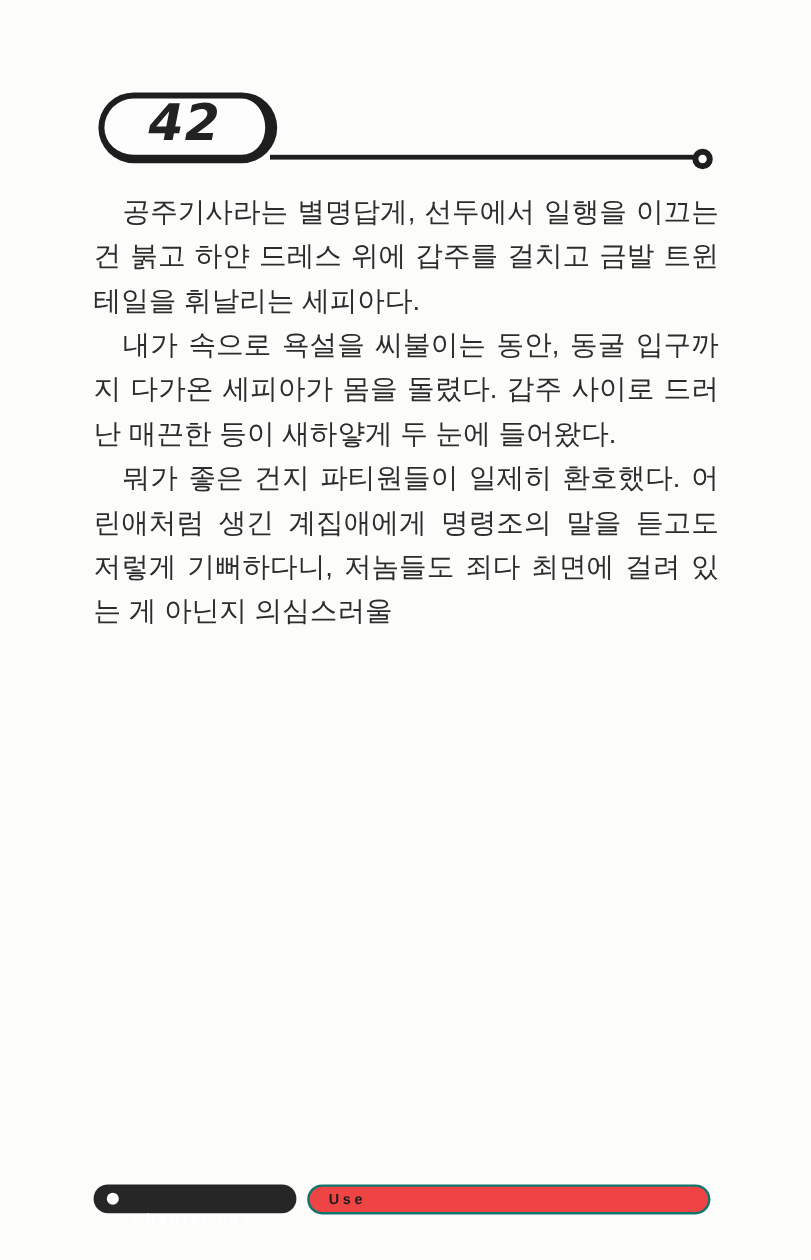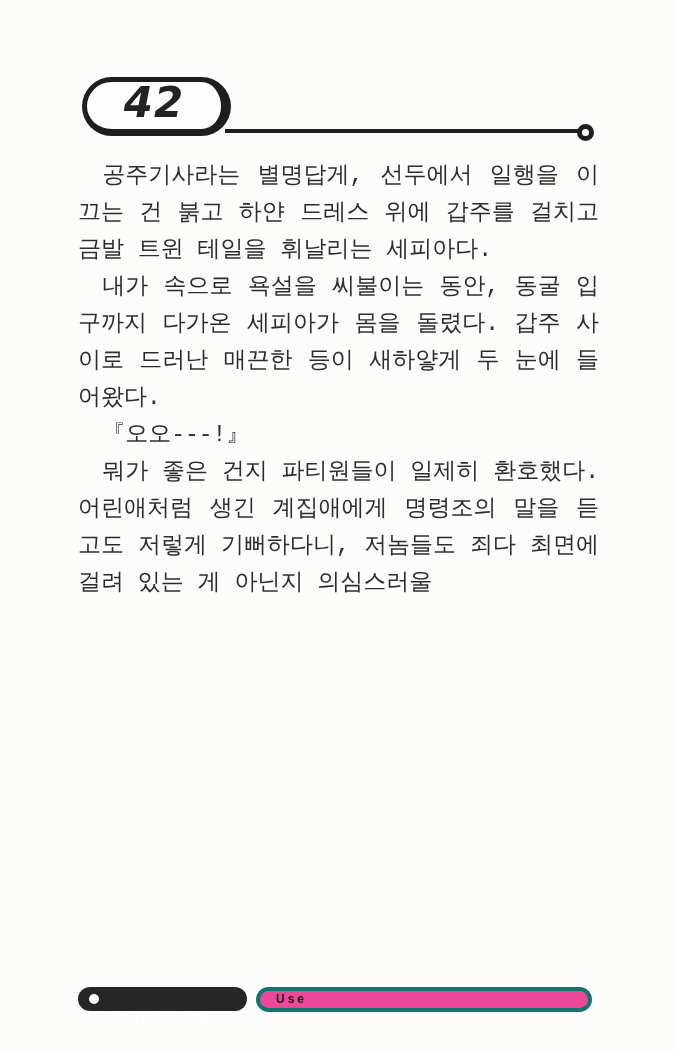--- a/index.html
+++ b/index.html
@@ -65,21 +65,21 @@
     background: #ffffff;
     z-index: 2;
   }
 
   
   .text-block {
     position: absolute;
     left: 78px;
     top: 158px;
     width: 521px;
-    font-family: Liberation Mono, monospace;
+    font-family: Liberation Sans, sans-serif;
     font-size: 23px;
     line-height: 37px;
     color: #2c2c2c;
     text-align: justify;
     word-break: break-all;
   }
   .text-block p {
     text-indent: 1.05em;
   }
 
@@ -112,22 +112,22 @@
     white-space: nowrap;
     transform: translateY(-1px);
     margin-top: 36px;
   }
   .footer-section-badge {
     position: absolute;
     left: 256px;
     top: 987px;
     width: 336px;
     height: 25px;
-    background: #ec4899;
-    border: 4px solid #0f766e;
+    background: #ef4444;
+    border: 2px solid #0f766e;
     border-radius: 13px;
     display: flex;
     align-items: center;
   }
   .footer-section-label {
     color: #1d1d1d;
     font-size: 12px;
     font-weight: bold;
     letter-spacing: 3px;
     margin-left: 16px;
@@ -142,21 +142,20 @@
 
   <div class="pagenum-pill">
     <span class="num">42</span>
   </div>
   <div class="header-rule"></div>
   <div class="header-ring"></div>
 
   <div class="text-block">
     <p>공주기사라는 별명답게, 선두에서 일행을 이끄는 건 붉고 하얀 드레스 위에 갑주를 걸치고 금발 트윈 테일을 휘날리는 세피아다.</p>
     <p>내가 속으로 욕설을 씨불이는 동안, 동굴 입구까지 다가온 세피아가 몸을 돌렸다. 갑주 사이로 드러난 매끈한 등이 새하얗게 두 눈에 들어왔다.</p>
-    <p>『오오---!』</p>
     <p>뭐가 좋은 건지 파티원들이 일제히 환호했다. 어린애처럼 생긴 계집애에게 명령조의 말을 듣고도 저렇게 기뻐하다니, 저놈들도 죄다 최면에 걸려 있는 게 아닌지 의심스러울</p>
   </div>
 
   <div class="footer-chapter-badge">
     <span class="footer-bullet"></span>
     <span class="footer-chapter-label">Chapter.004</span>
   </div>
   <div class="footer-section-badge">
     <span class="footer-section-label">Use</span>
   </div>

